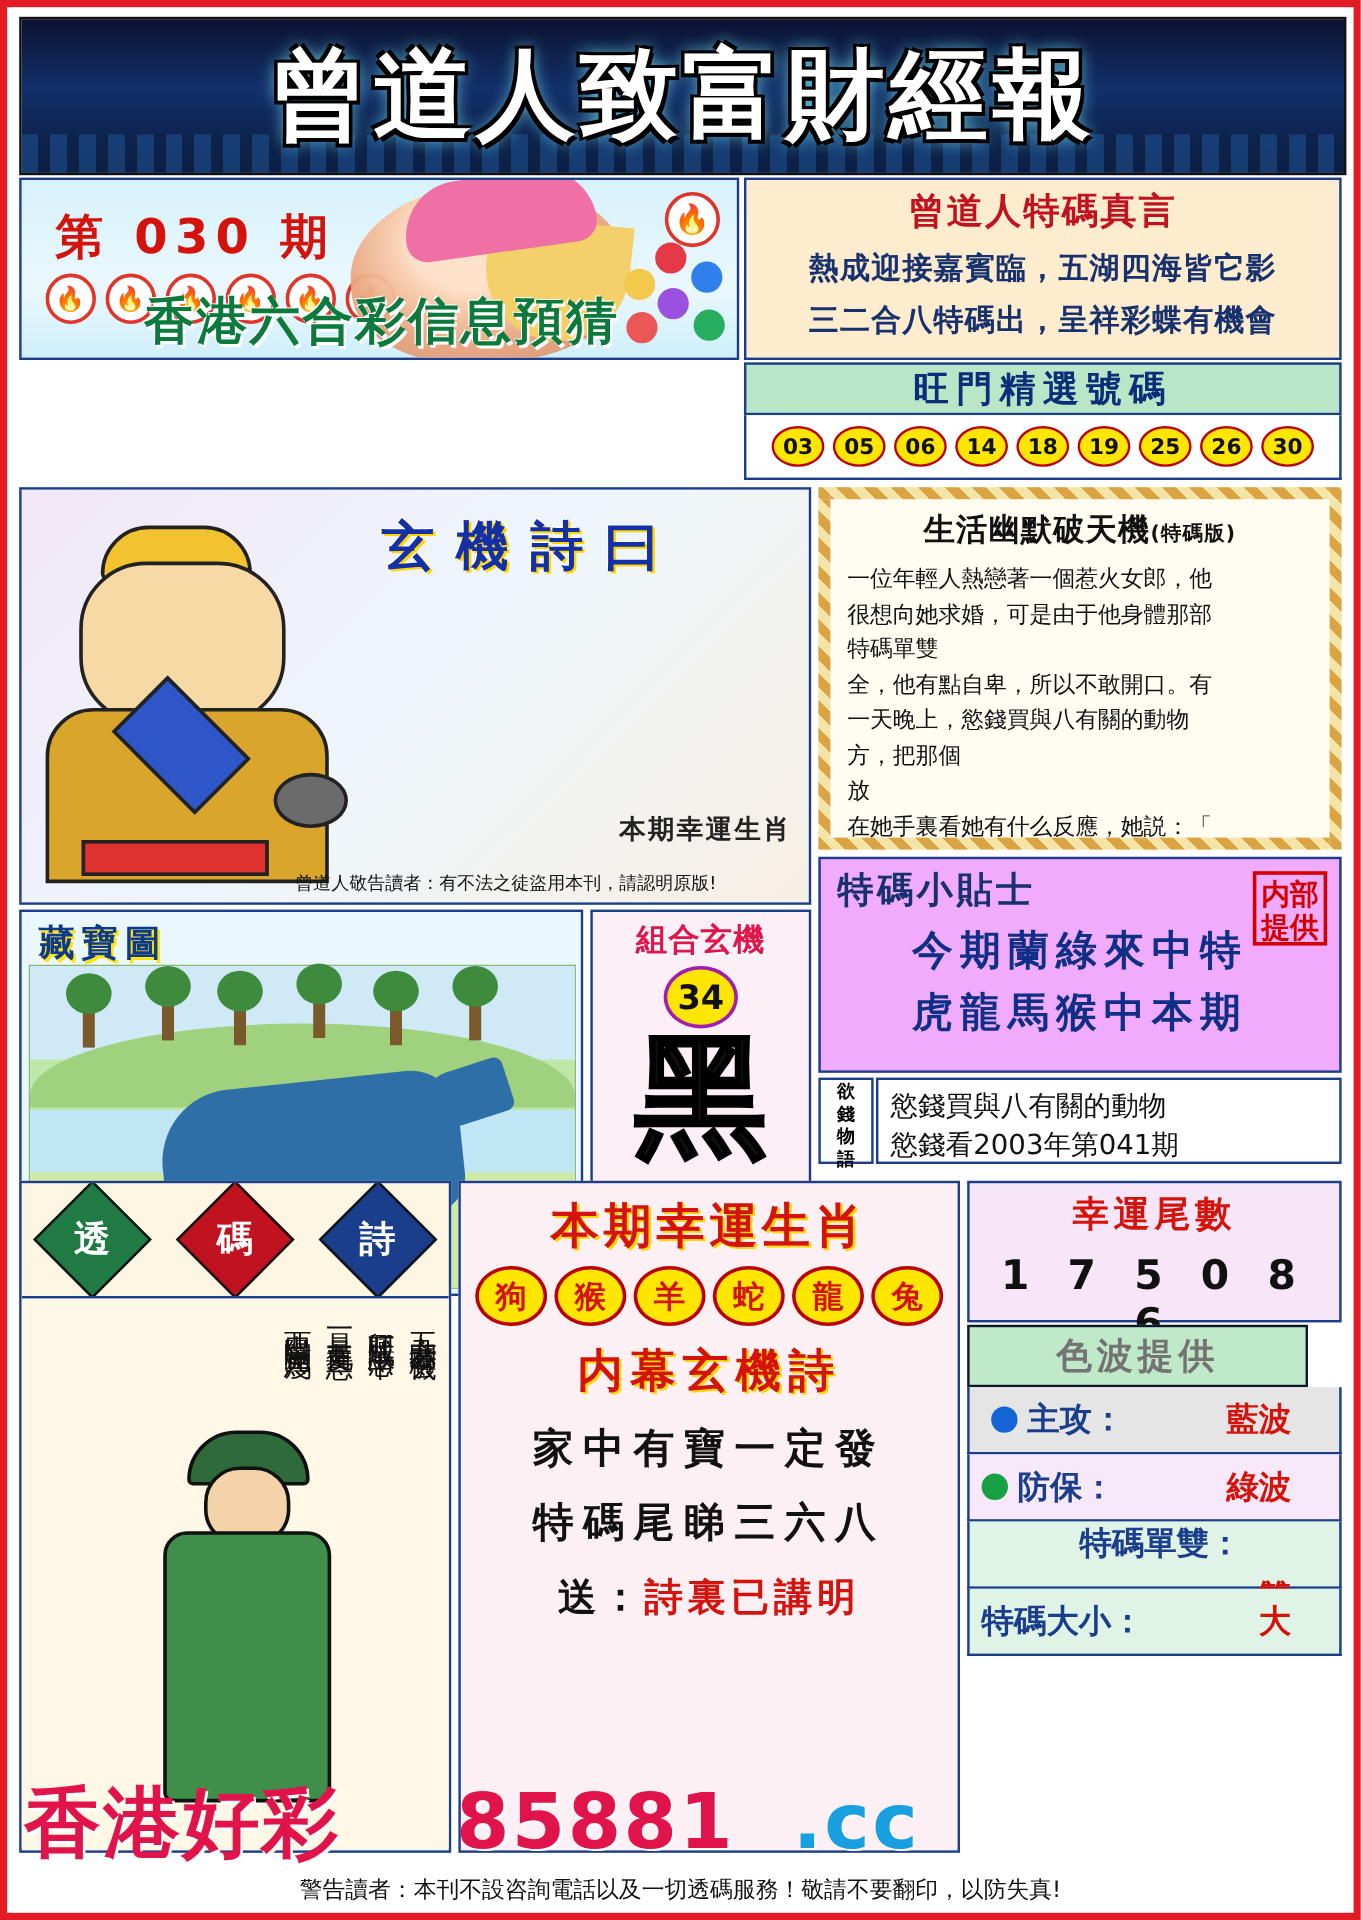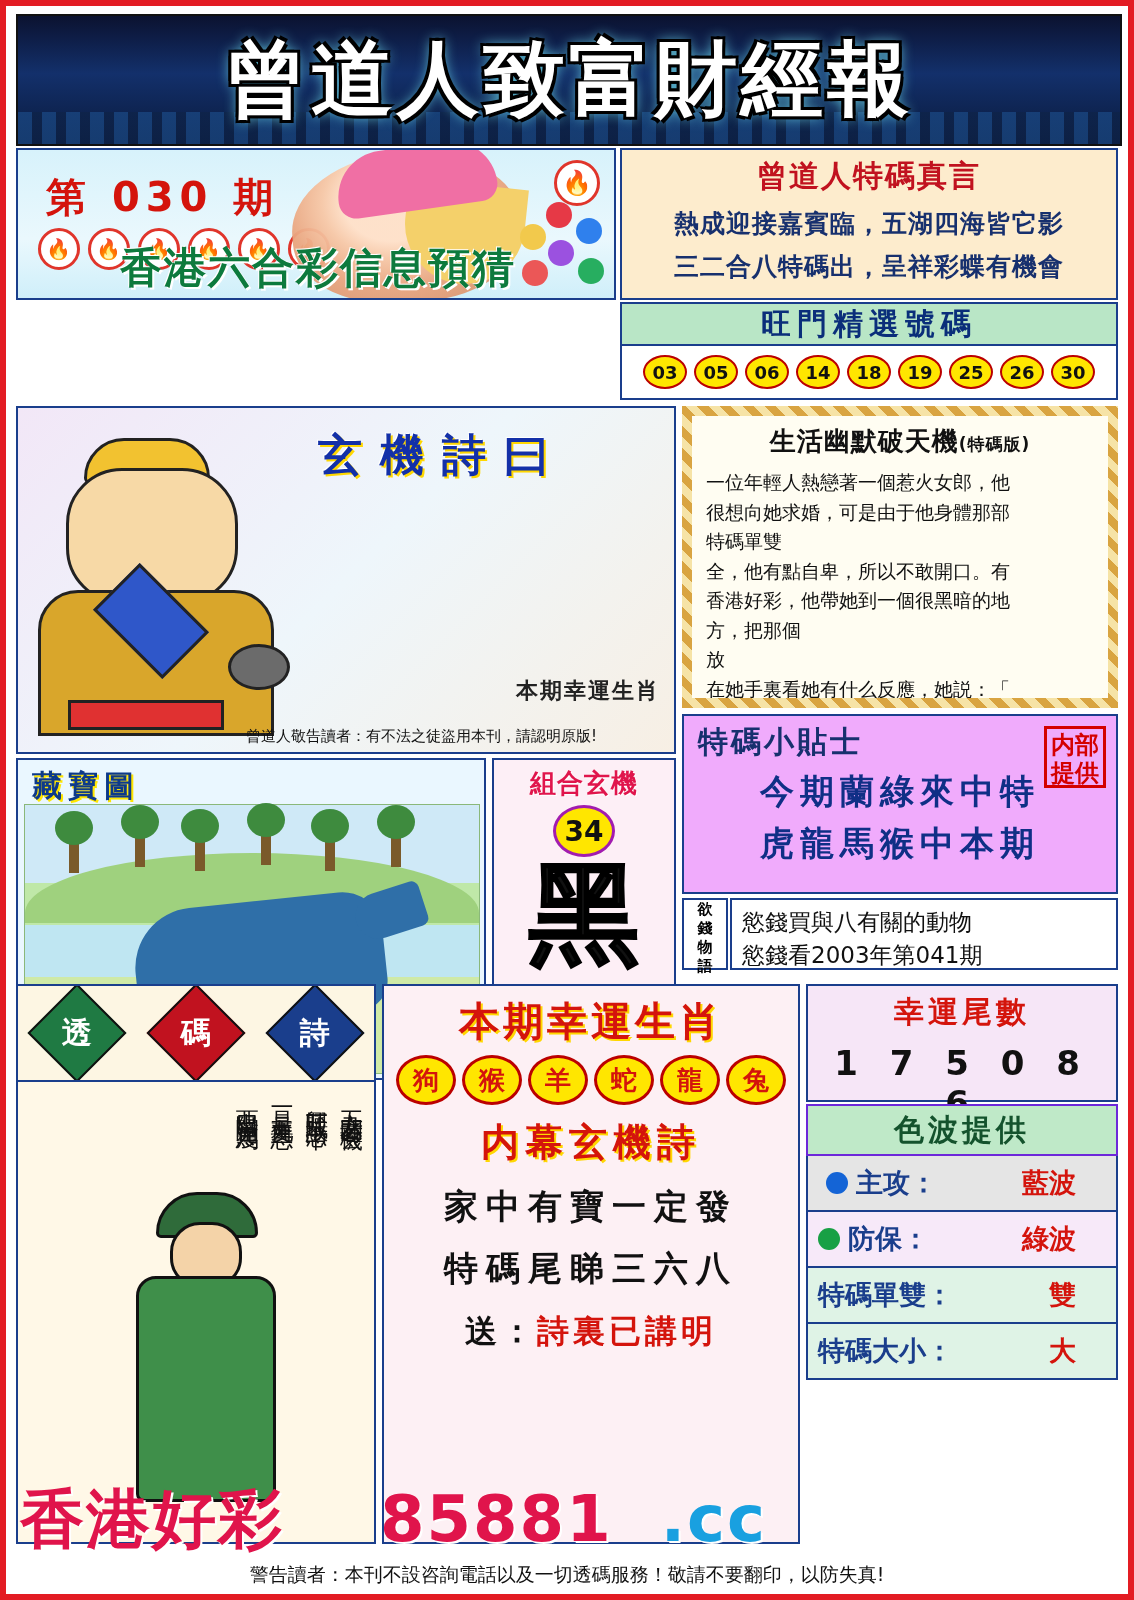--- a/index.html
+++ b/index.html
@@ -256,36 +256,36 @@
   .zsend{text-align:center;font-size:32px;font-weight:bold;color:#111;margin-top:18px;letter-spacing:4px;}
   .zsend b{color:#d4140c;}
   
   .lucky{
     position:absolute;left:800px;top:978px;width:312px;height:118px;
     background:#f6e6f7;border:2px solid #1a3e8c;box-sizing:border-box;
   }
   .lucky-t{text-align:center;font-size:30px;font-weight:bold;color:#d4140c;margin-top:6px;letter-spacing:4px;}
   .lucky-n{text-align:center;font-size:34px;font-weight:bold;color:#111;margin-top:10px;letter-spacing:10px;}
   .wave{
-    position:absolute;left:800px;top:1098px;width:312px;height:52px;
-    background:#bfe9c8;border:2px solid #6d28d9;box-sizing:border-box;
-    display:flex;align-items:center;justify-content:center;
-    font-size:30px;font-weight:bold;color:#14532d;letter-spacing:4px;
+    position:absolute;left:800px;top:1098px;width:284px;height:52px;
+    background:#bfe9c8;border:2px solid #0f172a;box-sizing:border-box;
+    display:flex;align-items:center;justify-content:center;
+    font-size:30px;font-weight:bold;color:#737373;letter-spacing:4px;
   }
   .wrow{
     position:absolute;left:800px;width:312px;height:56px;
     border:2px solid #1a3e8c;border-top:none;box-sizing:border-box;
     display:flex;align-items:center;padding-left:10px;gap:8px;
   }
   .wrow .lab{font-size:27px;font-weight:bold;color:#1a3e8c;}
   .wrow .val{font-size:27px;font-weight:bold;color:#d4140c;margin-left:auto;margin-right:40px;}
   .wdot{width:22px;height:22px;border-radius:50%;}
   .r1{top:1150px;background:#e5e5e5;padding-left:18px;}
   .r2{top:1206px;background:#f7e9f9;}
-  .r3{top:1262px;background:#dff3e6;}
+  .r3{top:1262px;background:#dff3e6;flex-direction:column;}
   .r4{top:1318px;background:#dff3e6;}
   
   .watermark{
     position:absolute;left:14px;bottom:40px;width:740px;height:70px;
     font-size:64px;font-weight:bold;color:#e0144b;
     text-shadow:2px 2px 0 #fff;
     display:flex;align-items:center;white-space:nowrap;
     letter-spacing:2px;
     gap:48px;
   }
@@ -366,21 +366,21 @@
 
   <div class="humor">
     <div class="humor-title">
       <span>生活幽默破天機</span><small>(特碼版)</small>
     </div>
     <div class="humor-body">
       <p>一位年輕人熱戀著一個惹火女郎，他</p>
       <p>很想向她求婚，可是由于他身體那部</p>
       <p>特碼單雙</p>
       <p>全，他有點自卑，所以不敢開口。有</p>
-      <p>香港好彩，他帶她到一個很黑暗的地</p>
+      <p>一天晚上，慾錢買與八有關的動物</p>
       <p>方，把那個</p>
       <p>放</p>
       <p>在她手裏看她有什么反應，她説：「</p>
       <p>對不起，我不抽烟的。」完畢</p>
     </div>
   </div>
 
   <div class="treasure">
     <div class="tm-title">藏寶圖</div>
     <div class="tm-scene">

